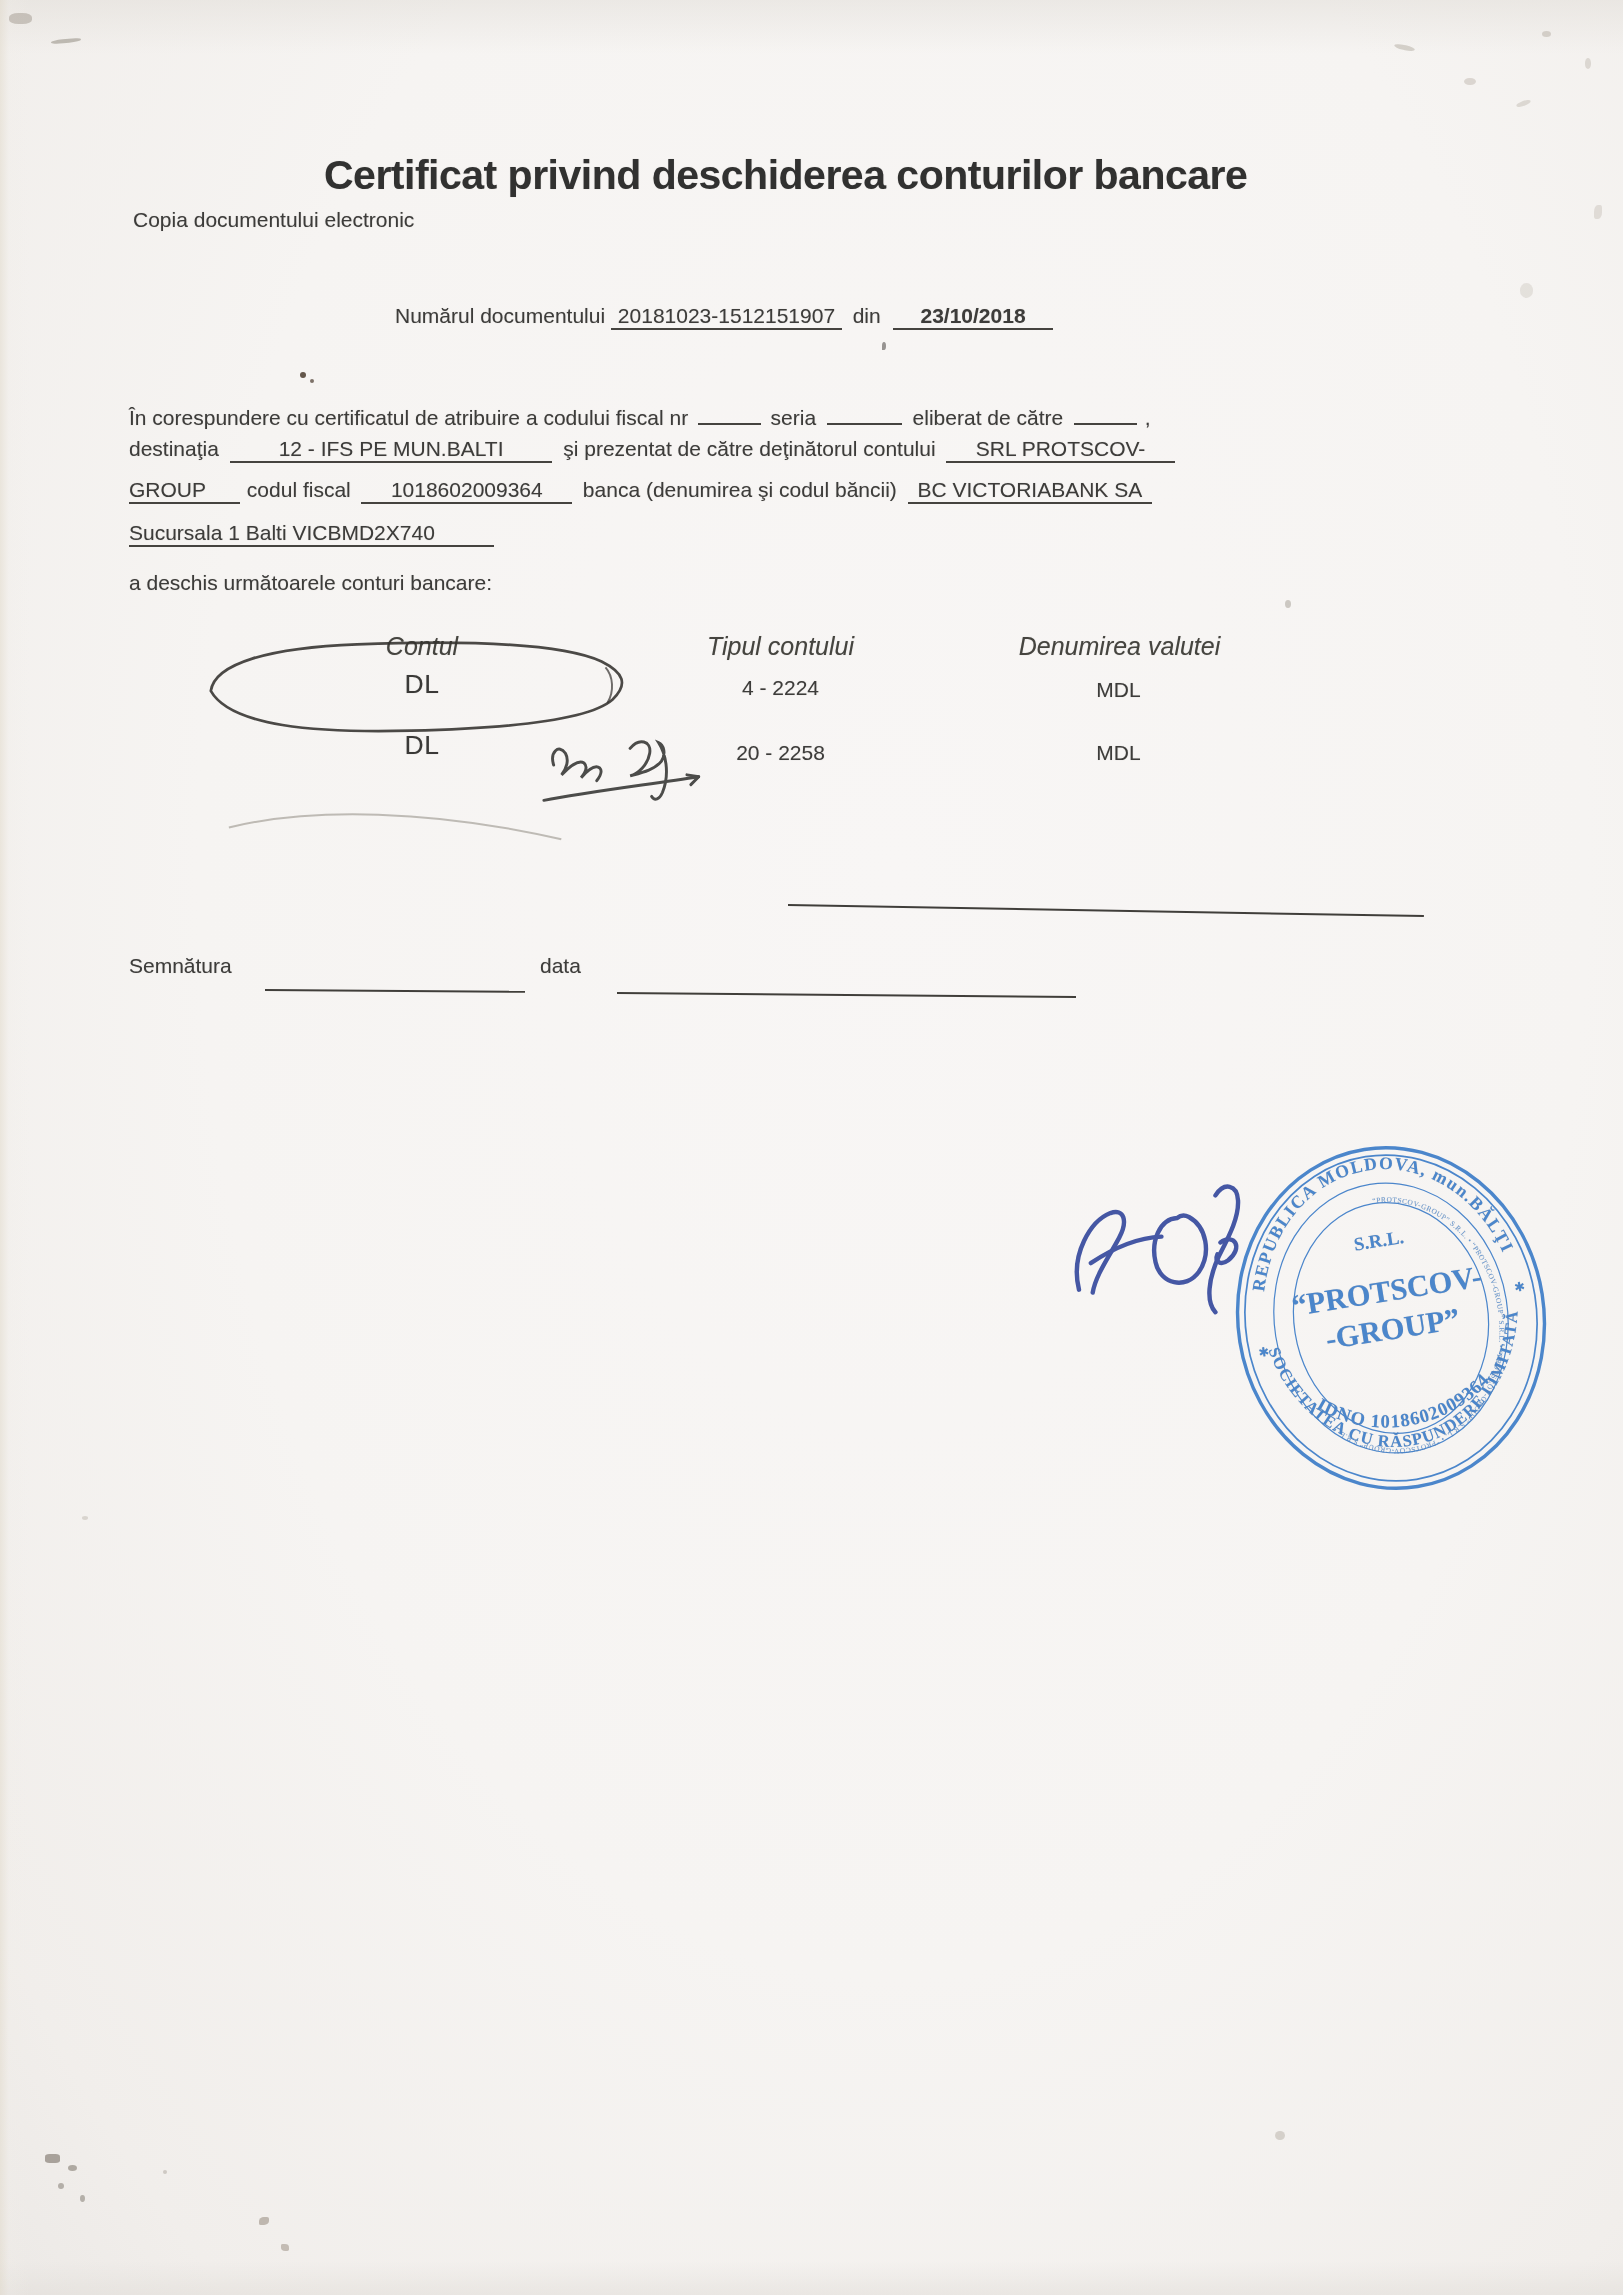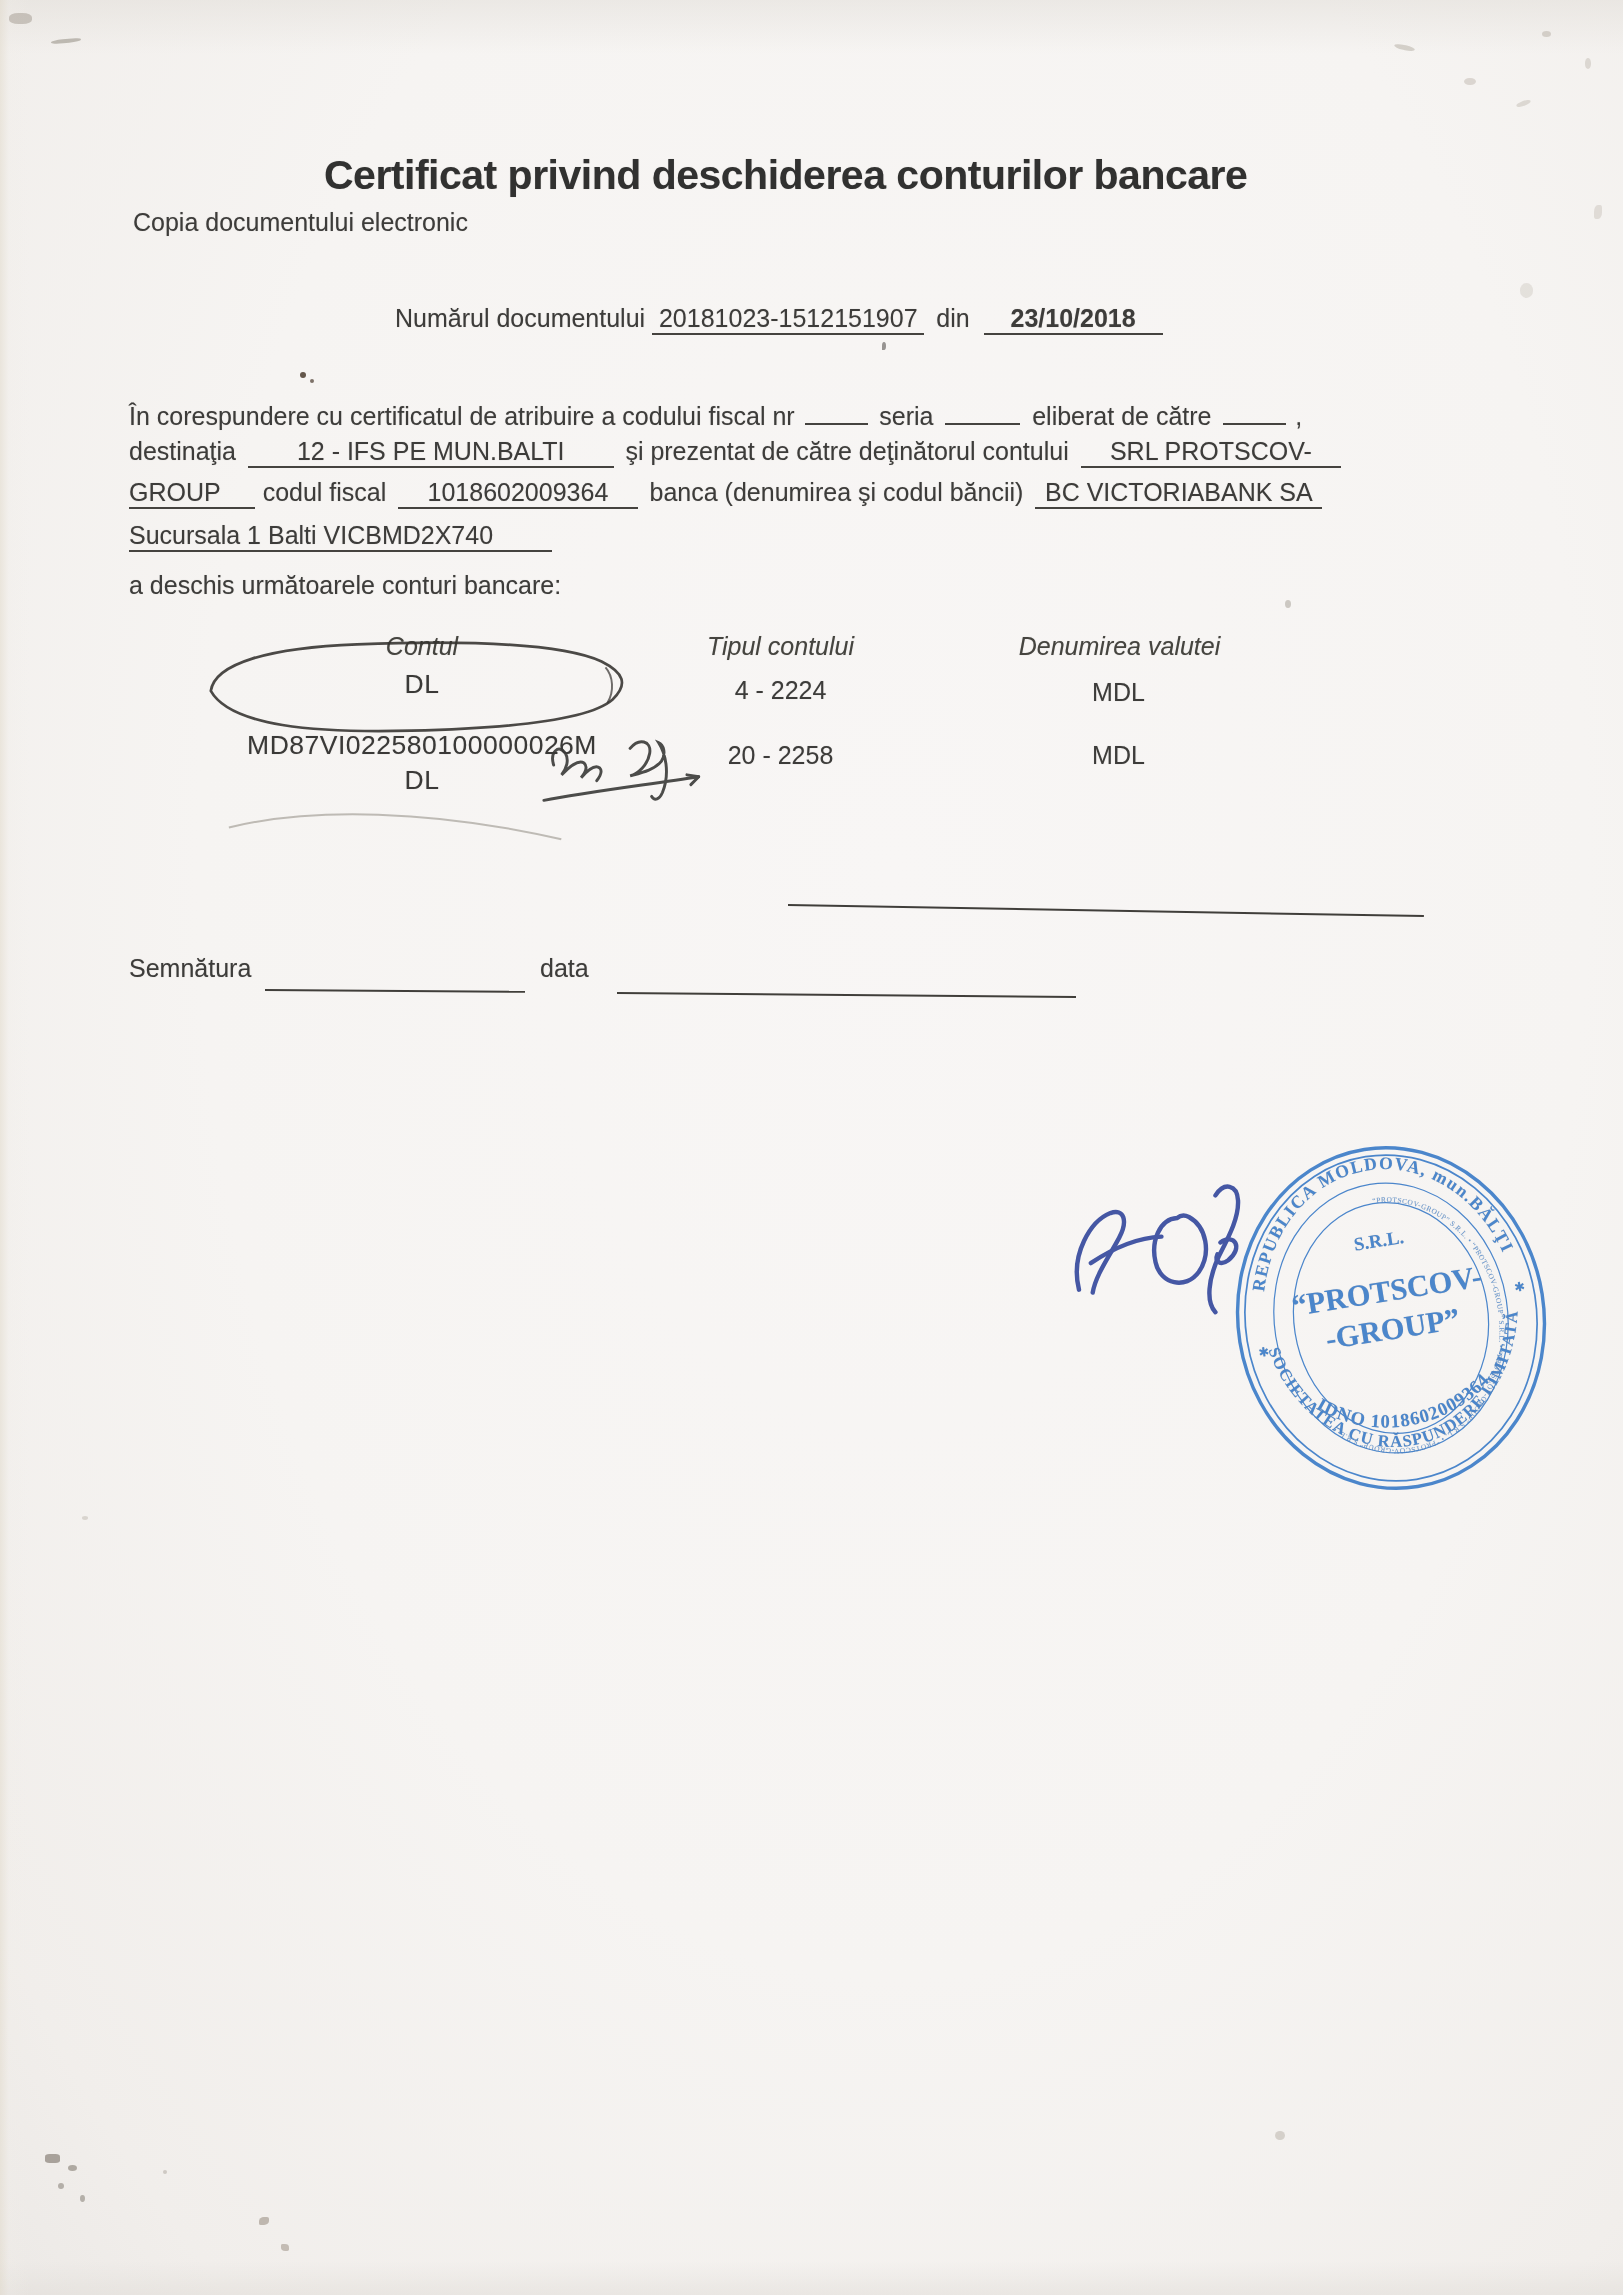--- a/index.html
+++ b/index.html
@@ -8,21 +8,21 @@
     font-family:"Liberation Sans", sans-serif;color:#3b3a38;
     background:
       linear-gradient(90deg, rgba(226,219,205,.55) 0px, rgba(240,237,232,.25) 8.8px, rgba(0,0,0,0) 29.4px),
       linear-gradient(180deg, rgba(222,218,212,.45) 0px, rgba(0,0,0,0) 54px),
       linear-gradient(0deg, rgba(224,220,215,.5) 0px, rgba(0,0,0,0) 34px),
       radial-gradient(ellipse at 55% 38%, #f8f6f5 0%, #f6f4f2 55%, #f1eeeb 88%, #ece9e6 100%);
     text-shadow:0 0 1px rgba(70,68,64,.28);
   }
   .abs{position:absolute;}
   .t-title{font-size:41px;font-weight:bold;letter-spacing:-0.5px;color:#313130;}
-  .t-body{font-size:25px;color:#3d3c3a;}
+  .t-body{font-size:21px;color:#3d3c3a;}
   .t-italic{font-size:25px;font-style:italic;color:#45443f;}
   .t-acct{font-size:26.5px;letter-spacing:0.5px;color:#3a3937;}
   .blank{display:inline-block;border-bottom:2px solid #45433f;height:26.5px;vertical-align:baseline;}
   .uval{display:inline-block;border-bottom:2px solid #45433f;text-align:center;}
   .line{white-space:nowrap;}
   .center{text-align:center;}
   .speck{position:absolute;border-radius:50%;}
   svg{display:block;overflow:visible;}
   .stamp-wrap{opacity:.93;}
 </style>
@@ -76,21 +76,20 @@
   <div class="abs t-italic center" style="left:653px;top:632px;width:255px;">Tipul contului</div>
   <div class="abs t-italic center" style="left:977px;top:632px;width:285px;">Denumirea valutei</div>
 
   <div class="abs t-acct center" style="left:206px;top:667px;width:432px;line-height:35px;">
     <div>DL</div>
   </div>
   <div class="abs t-body center" style="left:697px;top:676px;width:167px;">4 - 2224</div>
   <div class="abs t-body center" style="left:1045px;top:678px;width:147px;">MDL</div>
 
   <div class="abs t-acct center" style="left:206px;top:728px;width:432px;line-height:35px;">
-    <div>MD87VI022580100000026M</div>
     <div>DL</div>
   </div>
   <div class="abs t-body center" style="left:692px;top:741px;width:177px;">20 - 2258</div>
   <div class="abs t-body center" style="left:1045px;top:741px;width:147px;">MDL</div>
 
   <div class="abs" style="left:195px;top:633px;">
     <svg width="442" height="108" viewBox="0 0 900 220">
       <path d="M 32 118 C 40 62 150 30 330 23 C 520 16 740 18 828 58 C 872 80 884 104 850 136 C 805 175 650 194 440 199 C 245 204 72 190 32 118 Z" fill="none" stroke="#33312e" stroke-width="5.5" stroke-linecap="round" opacity="0.88"></path>
       <path d="M 836 70 C 852 88 854 120 840 142" fill="none" stroke="#33312e" stroke-width="4" opacity="0.7"></path>
     </svg>

